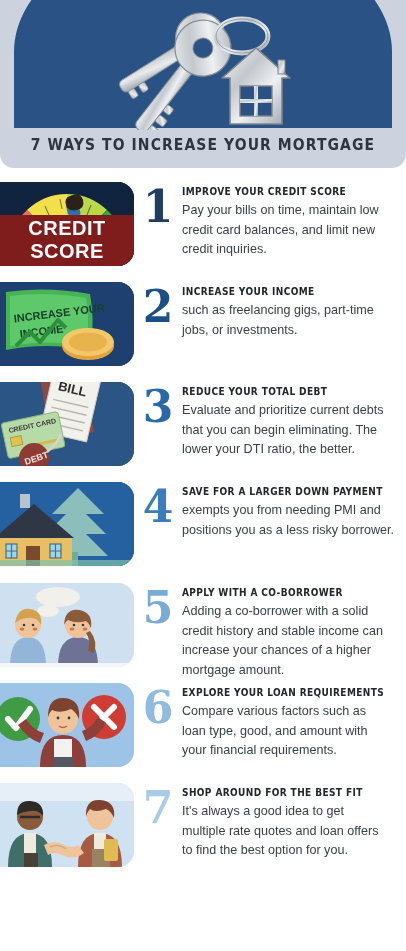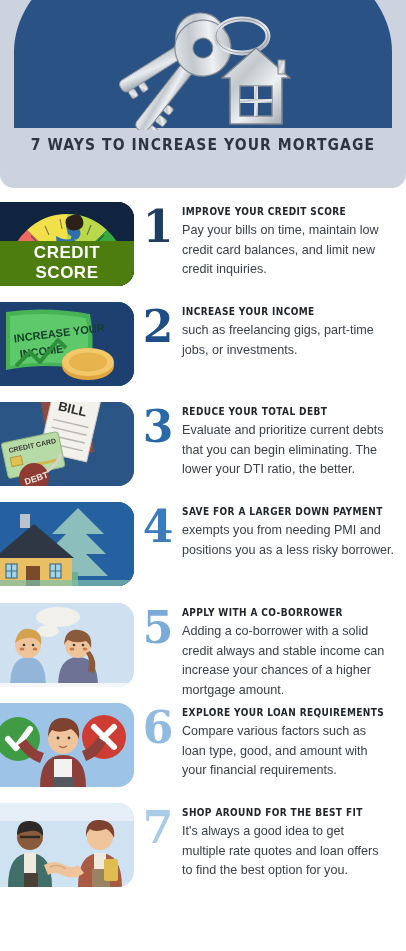--- a/index.html
+++ b/index.html
@@ -7,21 +7,21 @@
     width: 406px; height: 951px;
     background: #ffffff;
     font-family: "Liberation Sans", sans-serif;
     overflow: hidden;
   }
   .page { position: relative; width: 406px; height: 951px; background:#fff; }
 
   
   .header {
     position: relative;
-    width: 406px; height: 188px;
+    width: 406px; height: 168px;
     background: #ccd3de;
     border-radius: 0 0 14px 14px;
     overflow: hidden;
   }
   .header-dome {
     position: absolute;
     left: 14px; top: -72px;
     width: 378px; height: 200px;
     background: #2b5285;
     border-radius: 50% 50% 0 0 / 62% 62% 0 0;
@@ -121,22 +121,22 @@
     line-height: 19.5px;
     color: #3a4048;
     white-space: nowrap;
   }
   .copy p span { display:block; }
 
   
   .ill { position:absolute; inset:0; }
   .cap {
     position:absolute; left:0; right:0; bottom:0;
-    background:#4d7c0f; color:#fff;
-    font-weight:700; font-size:17px; letter-spacing:.5px;
+    background:#7f1d1d; color:#fff;
+    font-weight:700; font-size:20px; letter-spacing:.5px;
     text-align:center; padding:2px 0 3px;
     font-family:"Liberation Sans", sans-serif;
   }
 </style>
 </head>
 <body>
 
 <div class="page">
 
   <div class="header">
@@ -370,21 +370,21 @@
               </g>
           </g>
           <rect x="0" y="80" width="134" height="4" fill="#f4f6f8"></rect>
         </svg>
       </div>
       <div class="num">5</div>
       <div class="copy">
         <h3>APPLY WITH A CO-BORROWER</h3>
         <p>
           <span>Adding a co-borrower with a solid</span>
-          <span>credit always and stable income can</span>
+          <span>credit history and stable income can</span>
           <span>increase your chances of a higher</span>
           <span>mortgage amount.</span>
         </p>
       </div>
     </div>
 
     <div class="row r6">
       <div class="thumb">
         <svg class="ill" viewBox="0 0 134 84" preserveAspectRatio="none">
           <rect width="134" height="84" fill="#9dc3e6"></rect>

